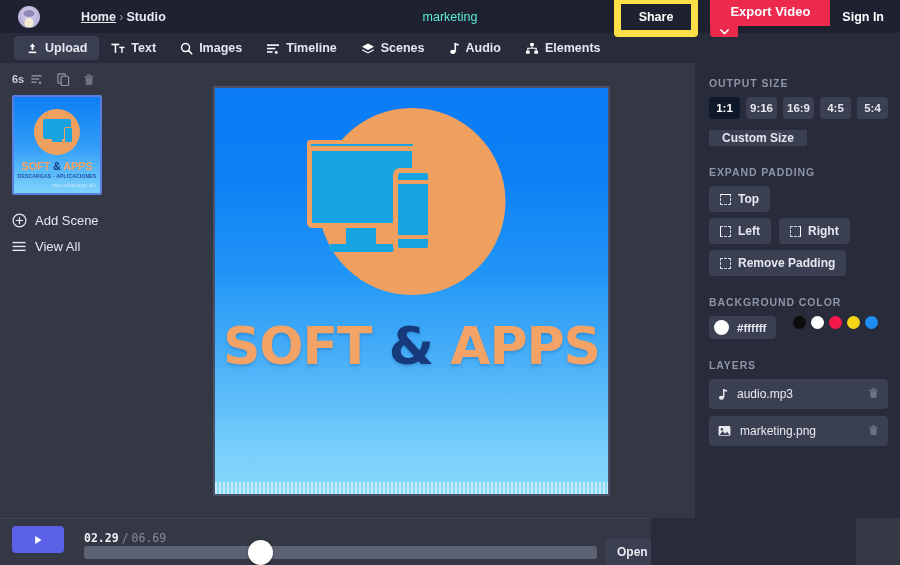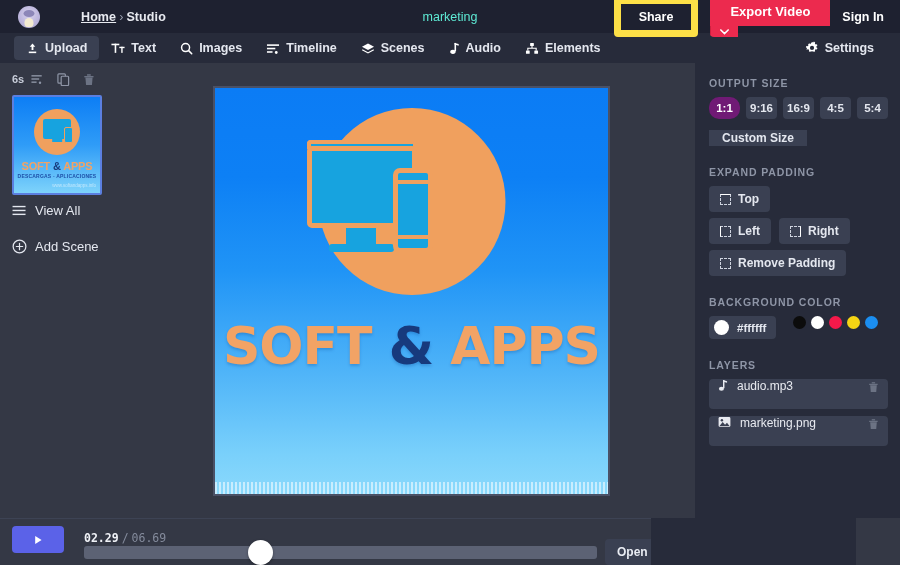--- a/index.html
+++ b/index.html
@@ -207,21 +207,21 @@
     font-size: 10.5px; letter-spacing: .9px; color: #8e95a6;
     font-weight: 600; margin-bottom: 8px;
   }
   .sec-label.gap { margin-top: 20px; }
   .ratios { display: flex; gap: 6px; margin-bottom: 9px; }
   .ratio {
     background: #3a4052; color: #e4e7ef; border: none; font-family: inherit;
     font-size: 11.5px; font-weight: 700; padding: 5px 0; width: 31px;
     border-radius: 4px; cursor: pointer; text-align: center;
   }
-  .ratio.sel { background: #701a75; color: #fff; border-radius: 10px; }
+  .ratio.sel { background: #0f172a; color: #fff; }
   .custom-size {
     background: #3a4052; color: #e4e7ef; border: none; font-family: inherit;
     font-size: 12px; font-weight: 700; padding: 1px 13px;
     border-radius: 0; cursor: pointer;
   }
   .padrow { display: flex; gap: 8px; margin-bottom: 6px; }
   .padbtn {
     background: #3a4052; color: #e4e7ef; border: none; font-family: inherit;
     font-size: 12px; font-weight: 700; padding: 6px 11px;
     border-radius: 4px; cursor: pointer;
@@ -240,21 +240,21 @@
     display: flex; align-items: center; gap: 8px;
     background: #3a4052; border-radius: 4px; padding: 4px 10px 4px 5px;
     cursor: pointer;
   }
   .dot { width: 15px; height: 15px; border-radius: 50%; flex: none; }
   .bghex { font-size: 11.5px; color: #e4e7ef; font-weight: 700; }
   .swatches { display: flex; gap: 5px; }
   .swatch { width: 13px; height: 13px; border-radius: 50%; cursor: pointer; }
   .layer {
     background: #3a4052; border-radius: 4px; height: 30px;
-    display: flex; align-items: flex-start; padding: 0 9px; margin-bottom: 7px;
+    display: flex; align-items: center; padding: 0 9px; margin-bottom: 7px;
     cursor: pointer;
   }
   .layer .lname { font-size: 12px; color: #e8eaf0; margin-left: 9px; }
   .layer .ltrash { margin-left: auto; cursor: pointer; }
 
   
   .bottombar {
     position: absolute; left: 0; bottom: 0; width: 856px; height: 47px;
     background: #343845; border-top: 1px solid #3d4354;
   }
@@ -389,29 +389,20 @@
         <svg width="14" height="13" viewBox="0 0 15 14">
           <rect x="5.5" y="1" width="4" height="3.4" rx="0.6" fill="#fff"></rect>
           <rect x="1" y="9.2" width="4" height="3.4" rx="0.6" fill="#fff"></rect>
           <rect x="10" y="9.2" width="4" height="3.4" rx="0.6" fill="#fff"></rect>
           <path d="M7.5 4.4 V6.8 M3 9.2 V6.8 H12 V9.2" stroke="#fff" stroke-width="1.2" fill="none"></path>
         </svg>
       </span>
       <span>Elements</span>
     </div>
 
-    <div class="mi settings">
-      <span class="ic">
-        <svg width="14" height="14" viewBox="0 0 16 16">
-          <path d="M8 1.2 l1.3.5.9-1 1.4 1-.3 1.3 1 .9 1.3-.3.6 1.6-1.1.8v1.3l1.1.8-.6 1.6-1.3-.3-1 .9.3 1.3-1.4 1-.9-1-1.3.5-1.3-.5-.9 1-1.4-1 .3-1.3-1-.9-1.3.3L1 10.1l1.1-.8V8l-1.1-.8.6-1.6 1.3.3 1-.9-.3-1.3 1.4-1 .9 1z" fill="#fff"></path>
-          <circle cx="8" cy="7.9" r="2.4" fill="#272b3a"></circle>
-        </svg>
-      </span>
-      <span>Settings</span>
-    </div>
   </div>
 
   <div class="sidebar">
     <div class="scene-tools">
       <span class="dur-badge">6s</span>
       <span class="stool">
         <svg width="14" height="12" viewBox="0 0 15 14">
           <rect x="1" y="2.5" width="12" height="1.6" fill="#8e95a6"></rect>
           <rect x="1" y="6.2" width="9" height="1.6" fill="#8e95a6"></rect>
           <rect x="1" y="9.9" width="6" height="1.6" fill="#8e95a6"></rect>
@@ -440,35 +431,35 @@
       <div class="t-ph"></div>
       <div class="t-title">
         <span>SOFT</span>
         <i>&amp;</i>
         <span>APPS</span>
       </div>
       <div class="t-sub">DESCARGAS - APLICACIONES</div>
       <div class="t-wm">www.softandapps.info</div>
     </div>
 
+    <div class="sb-act">
+      <svg width="15" height="15" viewBox="0 0 16 16">
+        <circle cx="8" cy="8" r="6.8" stroke="#e4e7ef" stroke-width="1.3" fill="none"></circle>
+        <path d="M8 4.6 V11.4 M4.6 8 H11.4" stroke="#e4e7ef" stroke-width="1.3" stroke-linecap="round"></path>
+      </svg>
+      <span>Add Scene</span>
+    </div>
+
     <div class="sb-act second">
       <svg width="15" height="13" viewBox="0 0 16 14">
         <rect x="0.5" y="2" width="14" height="1.5" fill="#e4e7ef"></rect>
         <rect x="0.5" y="6.2" width="14" height="1.5" fill="#e4e7ef"></rect>
         <rect x="0.5" y="10.4" width="14" height="1.5" fill="#e4e7ef"></rect>
       </svg>
       <span>View All</span>
-    </div>
-
-    <div class="sb-act">
-      <svg width="15" height="15" viewBox="0 0 16 16">
-        <circle cx="8" cy="8" r="6.8" stroke="#e4e7ef" stroke-width="1.3" fill="none"></circle>
-        <path d="M8 4.6 V11.4 M4.6 8 H11.4" stroke="#e4e7ef" stroke-width="1.3" stroke-linecap="round"></path>
-      </svg>
-      <span>Add Scene</span>
     </div>
   </div>
 
   <div class="stage">
     <div class="canvas-wrap">
       <div class="canvas">
         <div class="c-circle"></div>
         <div class="c-monbar"></div>
         <div class="c-monitor"></div>
         <div class="c-stand"></div>

